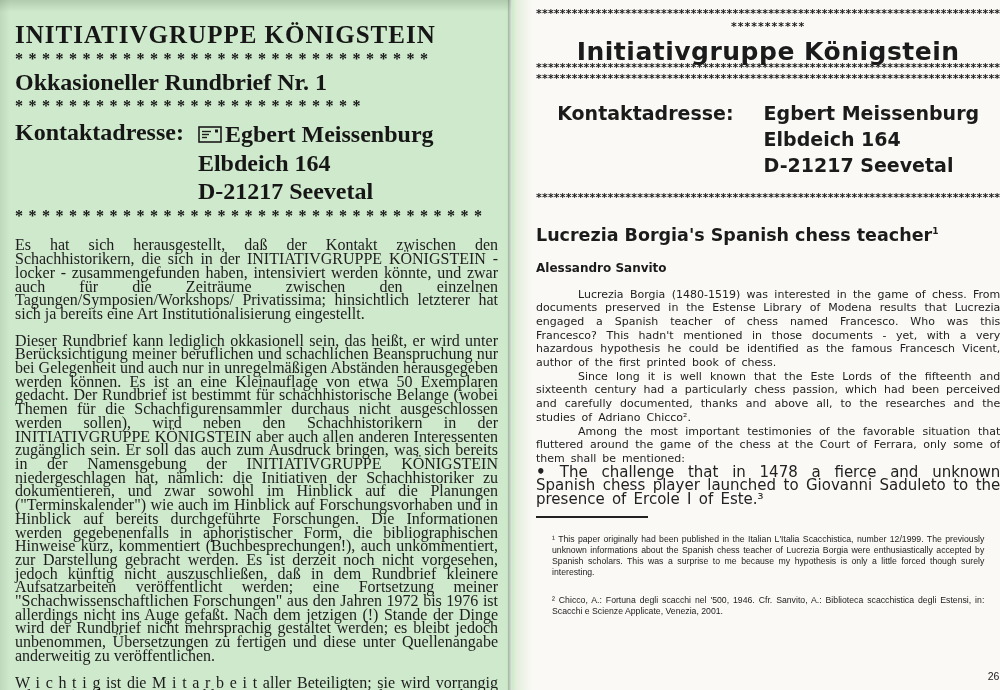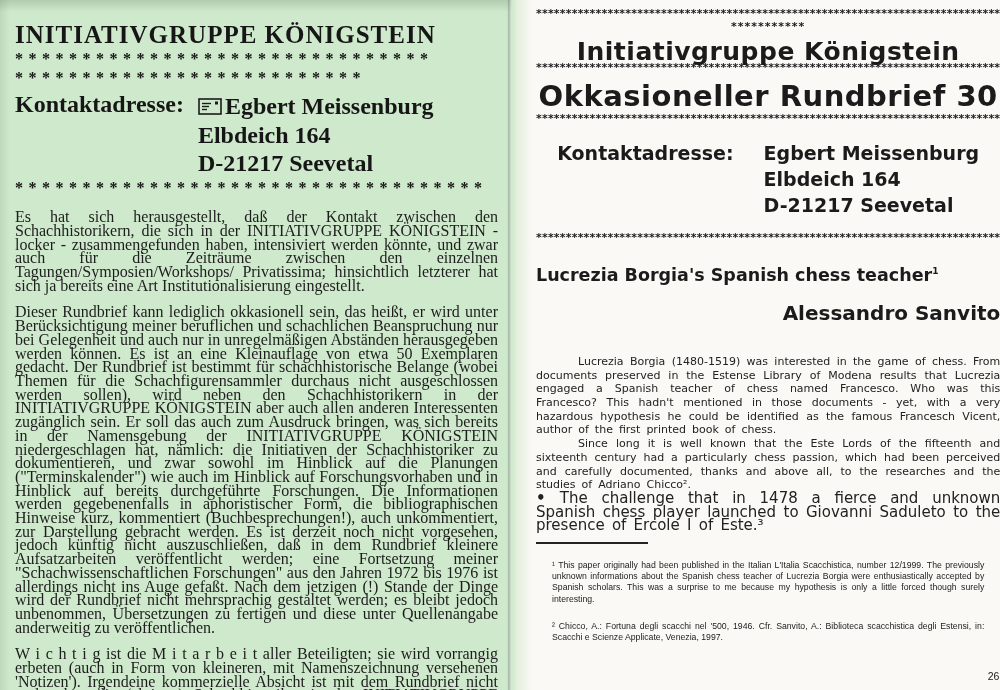--- a/index.html
+++ b/index.html
@@ -35,21 +35,21 @@
   .stars-r.center{text-align:center;letter-spacing:1px;margin:2px 0;}
   .rp-group-title{font-size:25px;font-weight:bold;text-align:center;margin:6px 0 0 0;
     letter-spacing:0.5px;line-height:1.1;}
   .stars-r.under-title{margin-top:-4px;}
   .rp-newsletter{font-size:29px;font-weight:bold;text-align:center;margin:8px 0 2px 0;
     letter-spacing:0.5px;line-height:1.05;}
   .contact-r{display:flex;justify-content:center;gap:30px;font-size:19px;font-weight:bold;
     line-height:26px;margin:16px 0 14px 0;}
   .rp-article-title{font-size:17.5px;font-weight:bold;text-align:left;margin:22px 0 0 0;}
   .rp-article-title sup{font-size:9px;}
-  .rp-author{font-size:20px;font-weight:bold;text-align:right;margin:16px 0 30px 0;}
+  .rp-author{font-size:12px;font-weight:bold;text-align:left;margin:16px 0 13px 0;}
   .rp-body p{font-size:11px;line-height:13.7px;text-align:justify;margin:0;
     word-spacing:2.5px;text-indent:42px;color:#222;}
   .rp-body .bullet{font-size:15px;line-height:13.7px;text-align:justify;margin:0;
     word-spacing:2.5px;text-indent:0;color:#222;}
   .rp-body .bullet::before{content:"\2022  ";font-weight:bold;}
   .fn-rule{width:112px;border-top:2px solid #222;margin:9px 0 4px 0;}
   .footnotes p{font-family:"Liberation Sans",sans-serif;font-size:8.7px;line-height:11.2px;
     text-align:justify;margin:16px;color:#222;}
   .page-num{position:absolute;right:9px;bottom:8px;font-size:10.5px;
     font-family:"Liberation Sans",sans-serif;color:#222;}
@@ -57,20 +57,21 @@
     background:linear-gradient(90deg,rgba(30,60,30,0.25),rgba(255,255,255,0.9));}
 </style>
 </head>
 <body>
 
 <div class="scan">
 
   <div class="page-left">
     <h1 class="lp-title">INITIATIVGRUPPE KÖNIGSTEIN</h1>
     <div class="stars-l">*******************************</div>
+    <h2 class="lp-sub">Okkasioneller Rundbrief Nr. 1</h2>
     <div class="stars-l">**************************</div>
 
     <div class="contact-l">
       <span class="c-label">Kontaktadresse:</span>
       <div class="c-addr">
         <div class="c-line1">
           <span class="env">
             <svg width="24" height="17" viewBox="0 0 24 17">
               <rect x="1" y="1" width="22" height="15" fill="none" stroke="#1b1b1b" stroke-width="1.6"></rect>
               <line x1="4" y1="5.5" x2="13" y2="5.5" stroke="#1b1b1b" stroke-width="1.4"></line>
@@ -96,45 +97,45 @@
     </div>
   </div>
 
   <div class="gap"></div>
 
   <div class="page-right">
     <div class="stars-r">******************************************************************************</div>
     <div class="stars-r center">***********</div>
     <h1 class="rp-group-title">Initiativgruppe Königstein</h1>
     <div class="stars-r under-title">******************************************************************************</div>
-    <h2 class="rp-newsletter">Okkasioneller Rundbrief 30</h2>
     <div class="stars-r">******************************************************************************</div>
 
     <div class="contact-r">
       <span>Kontaktadresse:</span>
       <div>
         <div>Egbert Meissenburg</div>
         <div>Elbdeich 164</div>
         <div>D-21217 Seevetal</div>
       </div>
     </div>
 
     <div class="stars-r">******************************************************************************</div>
 
     <h3 class="rp-article-title"><span>Lucrezia Borgia's Spanish chess teacher</span><sup>1</sup></h3>
     <div class="rp-author">Alessandro Sanvito</div>
 
     <div class="rp-body">
       <p>Lucrezia Borgia (1480-1519) was interested in the game of chess. From documents preserved in the Estense Library of Modena results that Lucrezia engaged a Spanish teacher of chess named Francesco. Who was this Francesco? This hadn't mentioned in those documents - yet, with a very hazardous hypothesis he could be identified as the famous Francesch Vicent, author of the first printed book of chess.</p>
       <p>Since long it is well known that the Este Lords of the fifteenth and sixteenth century had a particularly chess passion, which had been perceived and carefully documented, thanks and above all, to the researches and the studies of Adriano Chicco².</p>
+      <p>Among the most important testimonies of the favorable situation that fluttered around the game of the chess at the Court of Ferrara, only some of them shall be mentioned:</p>
       <div class="bullet">The challenge that in 1478 a fierce and unknown Spanish chess player launched to Giovanni Saduleto to the presence of Ercole I of Este.³</div>
     </div>
 
     <div class="fn-rule"></div>
     <div class="footnotes">
       <p>¹ This paper originally had been published in the Italian L'Italia Scacchistica, number 12/1999. The previously unknown informations about the Spanish chess teacher of Lucrezia Borgia were enthusiastically accepted by Spanish scholars. This was a surprise to me because my hypothesis is only a little forced though surely interesting.</p>
-      <p>² Chicco, A.: Fortuna degli scacchi nel '500, 1946. Cfr. Sanvito, A.: Biblioteca scacchistica degli Estensi, in: Scacchi e Scienze Applicate, Venezia, 1997.</p>
+      <p>² Chicco, A.: Fortuna degli scacchi nel '500, 1946. Cfr. Sanvito, A.: Biblioteca scacchistica degli Estensi, in: Scacchi e Scienze Applicate, Venezia, 2001.</p>
 
     </div>
 
     <div class="page-num">265</div>
   </div>
 </div>
 
 </body></html>

